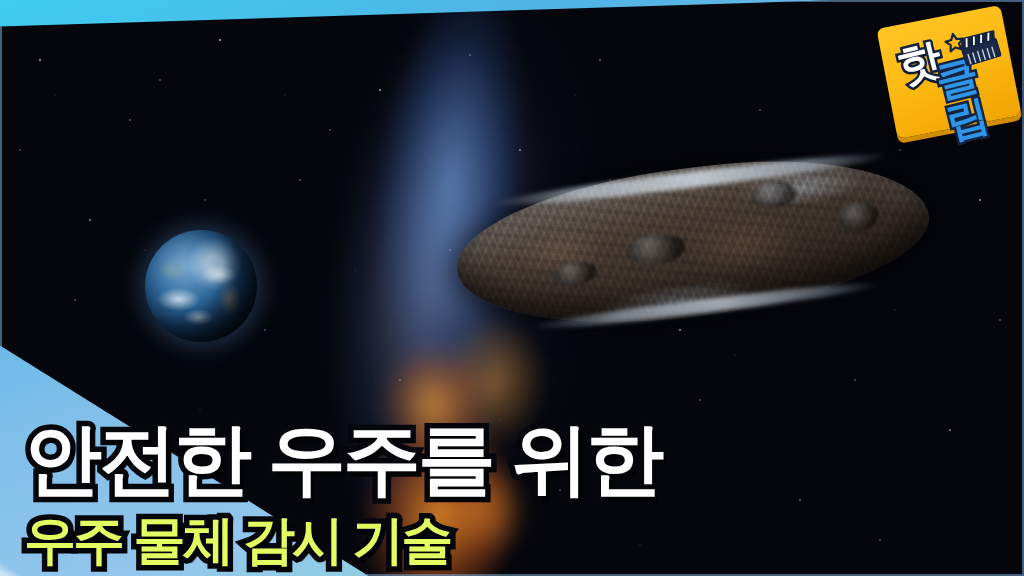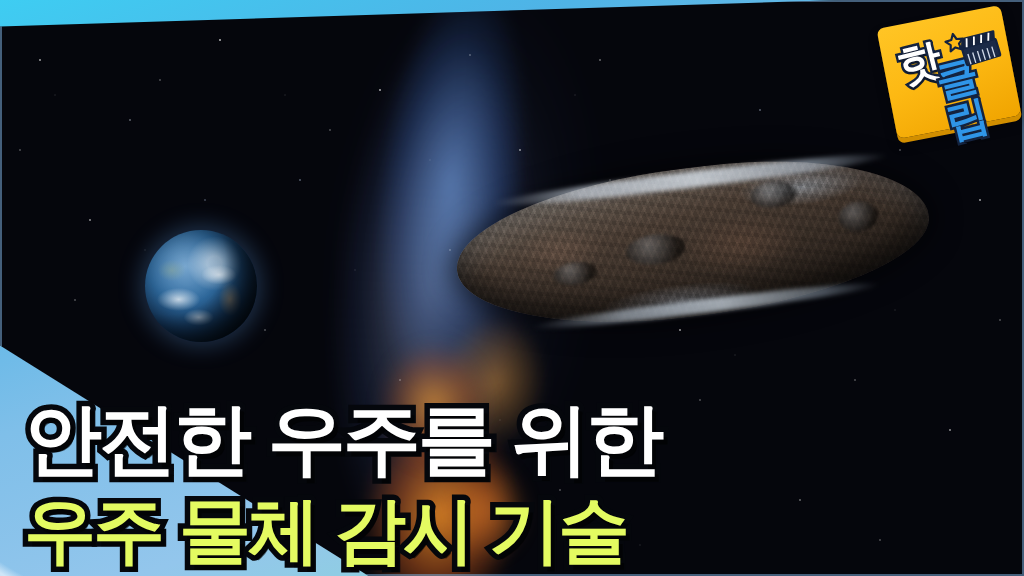--- a/index.html
+++ b/index.html
@@ -226,21 +226,21 @@
     font-weight:900;letter-spacing:-3px;white-space:nowrap;margin:0;
     font-family:"Liberation Sans","DejaVu Sans",sans-serif;
   }
   .title-line-1{
     font-size:78px;color:#ffffff;
     -webkit-text-stroke:11px #05070c;paint-order:stroke fill;
     text-shadow:4px 5px 0 rgba(0,0,0,.55);
     margin-bottom:18px;
   }
   .title-line-2{
-    font-size:72px;color:#e4fb61;
+    font-size:52px;color:#e4fb61;
     -webkit-text-stroke:11px #05070c;paint-order:stroke fill;
     text-shadow:4px 5px 0 rgba(0,0,0,.55);
   }
 
   
   .bl-wedge{
     position:absolute;left:0;bottom:0;width:430px;height:260px;z-index:5;
     clip-path:polygon(0 0, 0 100%, 100% 100%, 0 100%);
     background:transparent;
   }

